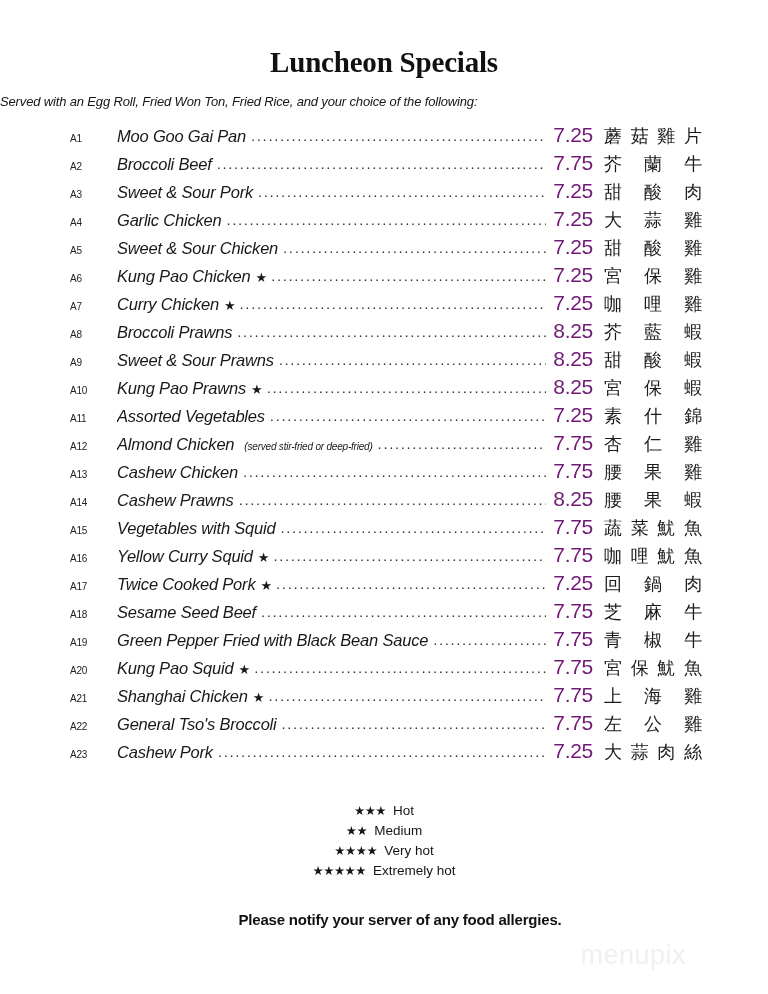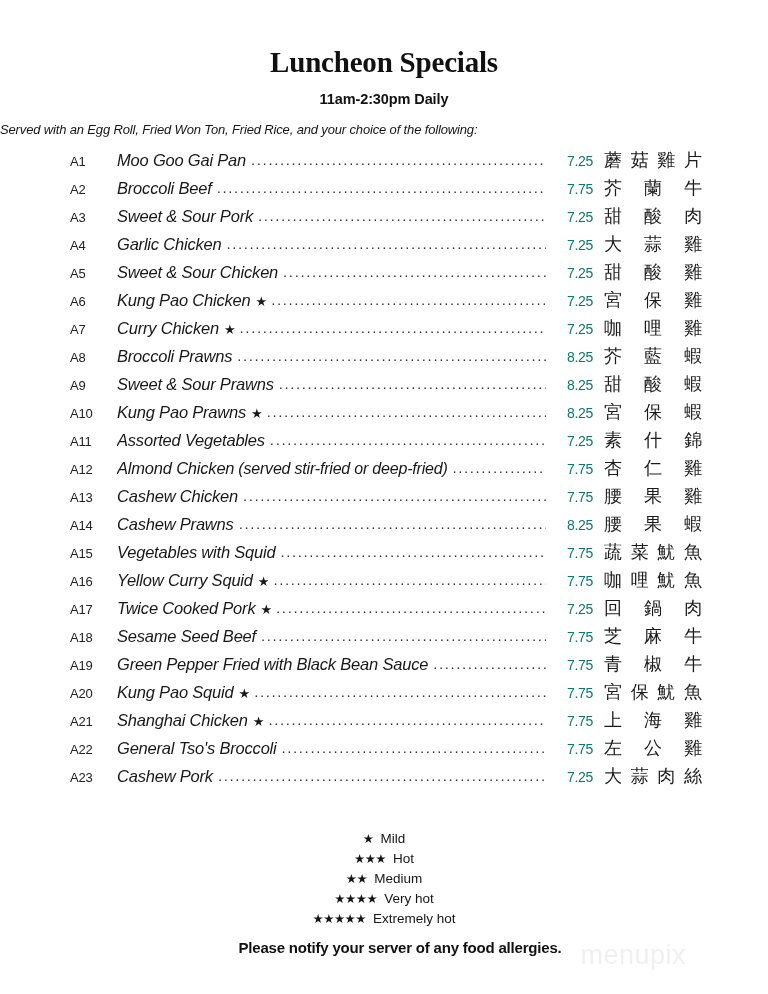--- a/index.html
+++ b/index.html
@@ -65,41 +65,41 @@
     align-items: baseline;
     height: 28px;
     font-size: 16.5px;
     letter-spacing: -0.2px;
     color: #181818;
   }
 
   .code {
     width: 47px;
     flex: 0 0 47px;
-    font-size: 13px;
+    font-size: 10px;
     color: #222;
   }
 
   .name-wrap {
     flex: 1 1 auto;
     display: flex;
     align-items: baseline;
     min-width: 0;
     overflow: hidden;
   }
 
   .name {
     white-space: nowrap;
     font-style: italic;
   }
 
   .note {
     font-style: italic;
-    font-size: 16px;
-    margin-left: 4px;
+    font-size: 10px;
+    margin-left: 10px;
     white-space: nowrap;
     color: #181818;
   }
 
   .spice {
     margin-left: 5px;
     font-size: 13px;
     letter-spacing: -1px;
     white-space: nowrap;
     line-height: 1;
@@ -113,23 +113,23 @@
     font-size: 15px;
     letter-spacing: 1.6px;
     color: #333;
     transform: translateY(-1px);
   }
 
   .price {
     flex: 0 0 44px;
     width: 44px;
     text-align: right;
-    font-size: 14px;
+    font-size: 21px;
     letter-spacing: -0.3px;
-    color: #0f766e;
+    color: #701a75;
   }
 
   .cn {
     flex: 0 0 98px;
     width: 98px;
     margin-left: 11px;
     font-size: 18px;
     display: flex;
     justify-content: space-between;
     color: #1b1b1b;
@@ -162,21 +162,21 @@
 
   .legend-label {
     margin-left: 7px;
   }
 
   
   .allergy {
     text-align: center;
     font-size: 15px;
     font-weight: bold;
-    margin-top: 10px;
+    margin-top: 30px;
     letter-spacing: -0.2px;
     color: #111;
     padding-left: 32px;
   }
 
   .watermark {
     position: absolute;
     right: 82px;
     top: 893px;
     font-size: 27px;
@@ -184,21 +184,20 @@
     letter-spacing: 0.5px;
     user-select: none;
   }
 </style>
 </head>
 <body>
 
 <div class="page">
 
   <h1 class="title">Luncheon Specials</h1>
-  <div class="subtitle">11am-2:30pm Daily</div>
   <div class="serving-note">Served with an Egg Roll, Fried Won Ton, Fried Rice, and your choice of the following:</div>
 
   <div class="menu-list">
       <div class="menu-row">
         <div class="code">A1</div>
         <div class="name-wrap">
           <span class="name">Moo Goo Gai Pan</span>
           <span class="leader">......................................................................................................</span>
         </div>
         <div class="price">7.25</div>
@@ -503,21 +502,20 @@
         <div class="cn fill">
           <span>大</span>
           <span>蒜</span>
           <span>肉</span>
           <span>絲</span>
         </div>
       </div>
     </div>
 
   <div class="legend">
-      <div class="legend-row"><span class="legend-stars">★</span><span class="legend-label">Mild</span></div>
       <div class="legend-row"><span class="legend-stars">★★★</span><span class="legend-label">Hot</span></div>
       <div class="legend-row"><span class="legend-stars">★★</span><span class="legend-label">Medium</span></div>
       <div class="legend-row"><span class="legend-stars">★★★★</span><span class="legend-label">Very hot</span></div>
       <div class="legend-row"><span class="legend-stars">★★★★★</span><span class="legend-label">Extremely hot</span></div>
     </div>
 
   <div class="allergy">Please notify your server of any food allergies.</div>
 
   <div class="watermark">menupix</div>
 

